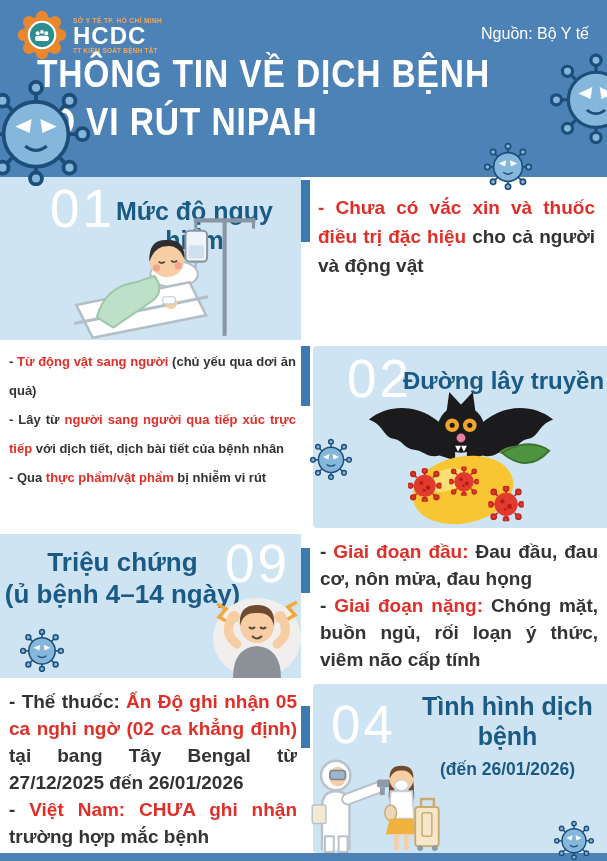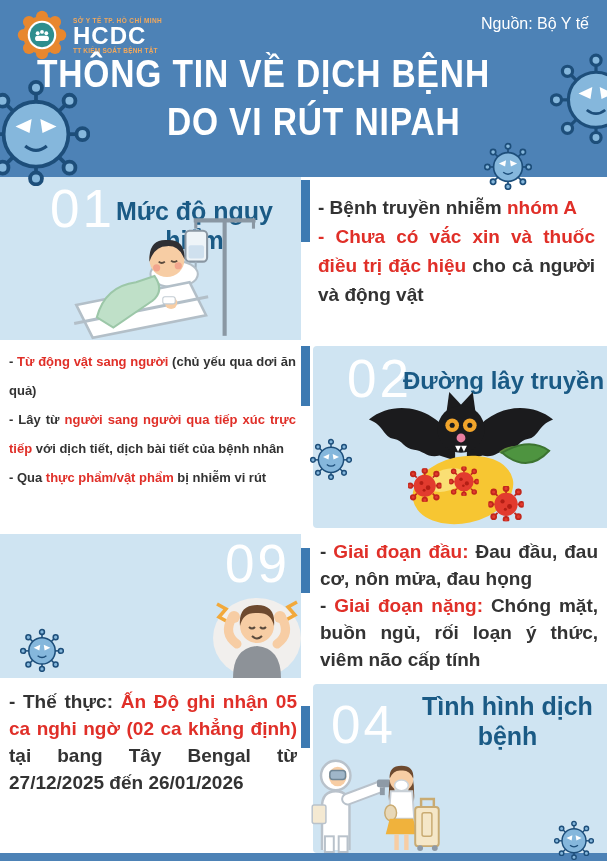--- a/index.html
+++ b/index.html
@@ -5,22 +5,22 @@
   html,body{margin:0;padding:0;background:#e9e9e9;}
   .poster{position:relative;width:607px;height:861px;background:#ffffff;overflow:hidden;
           font-family:"Liberation Sans",sans-serif;margin:0 auto;}
   
   .header{position:absolute;left:0;top:0;width:607px;height:177px;background:#4d82b6;z-index:1;}
   .logo{position:absolute;left:16px;top:9px;display:flex;align-items:center;z-index:4;}
   .logo-text{margin-left:5px;}
   .logo-top{color:#f2a85c;font-size:6.5px;font-weight:bold;letter-spacing:.4px;}
   .logo-acronym{color:#ffffff;font-size:24px;font-weight:bold;line-height:23px;letter-spacing:1px;}
   .logo-bottom{color:#f2a85c;font-size:6.5px;font-weight:bold;letter-spacing:.2px;}
-  .source{position:absolute;right:18px;top:15px;color:#ffffff;font-size:16px;z-index:4;}
-  .title{position:absolute;left:0;top:50px;width:484px;text-align:right;color:#ffffff;z-index:4;}
+  .source{position:absolute;right:18px;top:25px;color:#ffffff;font-size:16px;z-index:4;}
+  .title{position:absolute;left:0;top:50px;width:484px;text-align:left;color:#ffffff;z-index:4;}
   .title .line{display:inline-block;font-size:39px;font-weight:bold;line-height:48px;
                transform:scaleX(.86);transform-origin:center;letter-spacing:1px;white-space:nowrap;}
   
   .panel{position:absolute;background:#cfe4f2;z-index:1;}
   #panel1{left:0;top:177px;width:301px;height:163px;}
   #panel2{left:313px;top:346px;width:294px;height:182px;border-radius:4px 0 0 4px;}
   #panel3{left:0;top:534px;width:301px;height:144px;}
   #panel4{left:313px;top:684px;width:294px;height:169px;border-radius:4px 0 0 4px;}
   .vbar{position:absolute;left:301px;width:9px;background:#3d7ab2;z-index:2;}
   #bar1{top:180px;height:62px;}
@@ -158,45 +158,50 @@
   <div class="vbar" id="bar3"></div>
   <div class="vbar" id="bar4"></div>
   <div class="bottom-strip"></div>
 
   <div class="num" id="num1">01</div>
   <div class="sec-title" id="h1">Mức độ nguy hiểm</div>
 
   <div class="num" id="num2">02</div>
   <div class="sec-title" id="h2">Đường lây truyền</div>
 
+  <div class="sec-title" id="h3">
+    <span>Triệu chứng</span>
+    <span class="sec-sub">(ủ bệnh 4–14 ngày)</span>
+  </div>
   <div class="num" id="num3">09</div>
 
   <div class="num" id="num4">04</div>
   <div class="sec-title" id="h4">
     <span>Tình hình dịch bệnh</span>
+    <span class="sec-sub-small">(đến 26/01/2026)</span>
   </div>
 
   <div class="textblock" id="t1">
-    <p><span class="seg-dark">- Bệnh truyền nhiễm </span><span class="seg-red">nhóm A</span></p>
     <p><span class="seg-red">- Chưa có vắc xin và thuốc điều trị đặc hiệu</span><span class="seg-dark"> cho cả người và động vật</span></p>
   </div>
 
   <div class="textblock" id="t2">
     <p><span class="seg-dark">- </span><span class="seg-red">Từ động vật sang người</span><span class="seg-dark"> (chủ yếu qua dơi ăn quả)</span></p>
     <p><span class="seg-dark">- Lây từ </span><span class="seg-red">người sang người qua tiếp xúc trực tiếp</span><span class="seg-dark"> với dịch tiết, dịch bài tiết của bệnh nhân</span></p>
     <p><span class="seg-dark">- Qua </span><span class="seg-red">thực phẩm/vật phẩm</span><span class="seg-dark"> bị nhiễm vi rút</span></p>
   </div>
 
   <div class="textblock" id="t3">
     <p><span class="seg-dark">- </span><span class="seg-red">Giai đoạn đầu:</span><span class="seg-dark"> Đau đầu, đau cơ, nôn mửa, đau họng</span></p>
     <p><span class="seg-dark">- </span><span class="seg-red">Giai đoạn nặng:</span><span class="seg-dark"> Chóng mặt, buồn ngủ, rối loạn ý thức, viêm não cấp tính</span></p>
   </div>
 
   <div class="textblock" id="t4">
-    <p><span class="seg-dark">- Thế thực: </span><span class="seg-red">Ấn Độ ghi nhận 05 ca nghi ngờ (02 ca khẳng định)</span><span class="seg-dark"> tại bang Tây Bengal từ 27/12/2025 đến 26/01/2026</span></p>
+    <p><span class="seg-dark">- Thế thuốc: </span><span class="seg-red">Ấn Độ ghi nhận 05 ca nghi ngờ (02 ca khẳng định)</span><span class="seg-dark"> tại bang Tây Bengal từ 27/12/2025 đến 26/01/2026</span></p>
+    <p><span class="seg-dark">- </span><span class="seg-red">Việt Nam: CHƯA ghi nhận</span><span class="seg-dark"> trường hợp mắc bệnh</span></p>
   </div>
 
   <svg class="illus" style="left:68px;top:208px" width="237" height="132" viewBox="0 0 230 128">
     <line x1="152" y1="12" x2="152" y2="124" stroke="#8a97a3" stroke-width="4"></line>
     <line x1="122" y1="12" x2="182" y2="12" stroke="#8a97a3" stroke-width="4"></line>
     <line x1="124" y1="12" x2="124" y2="20" stroke="#8a97a3" stroke-width="3"></line>
     <line x1="180" y1="12" x2="180" y2="20" stroke="#8a97a3" stroke-width="3"></line>
     <rect x="114" y="22" width="21" height="30" rx="4" fill="#eef4f8" stroke="#8a97a3" stroke-width="2"></rect>
     <rect x="117" y="36" width="15" height="13" rx="2" fill="#cfe0ee"></rect>
     <path d="M124,52 C124,74 116,72 104,92" stroke="#9fb0bd" stroke-width="2" fill="none"></path>

